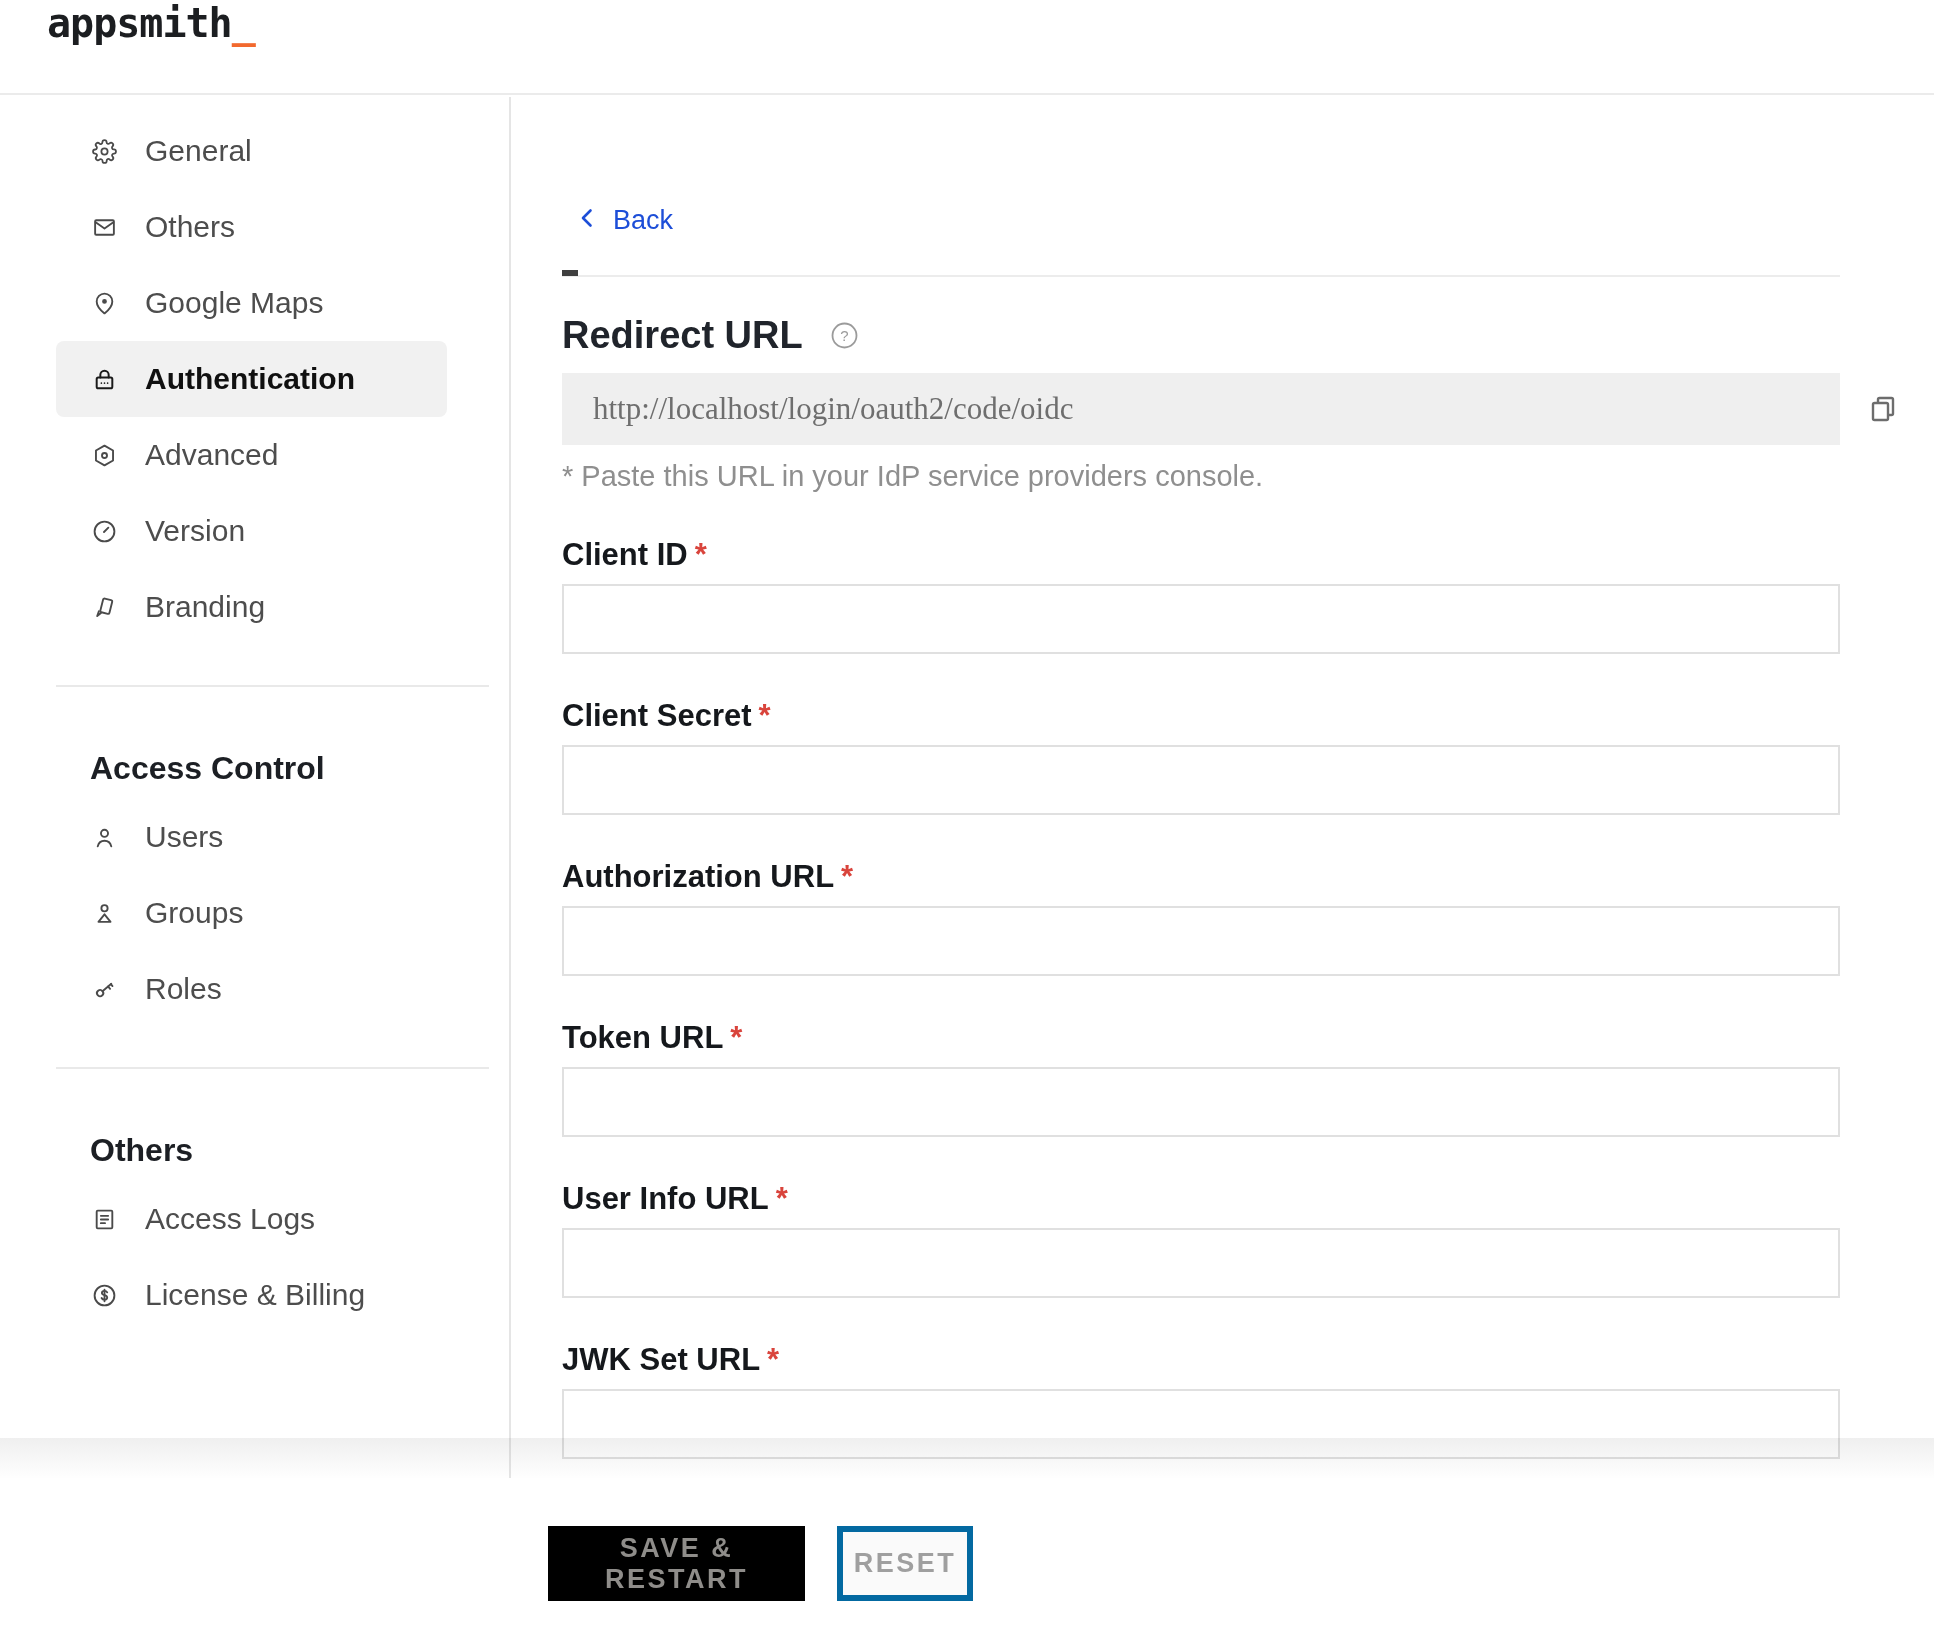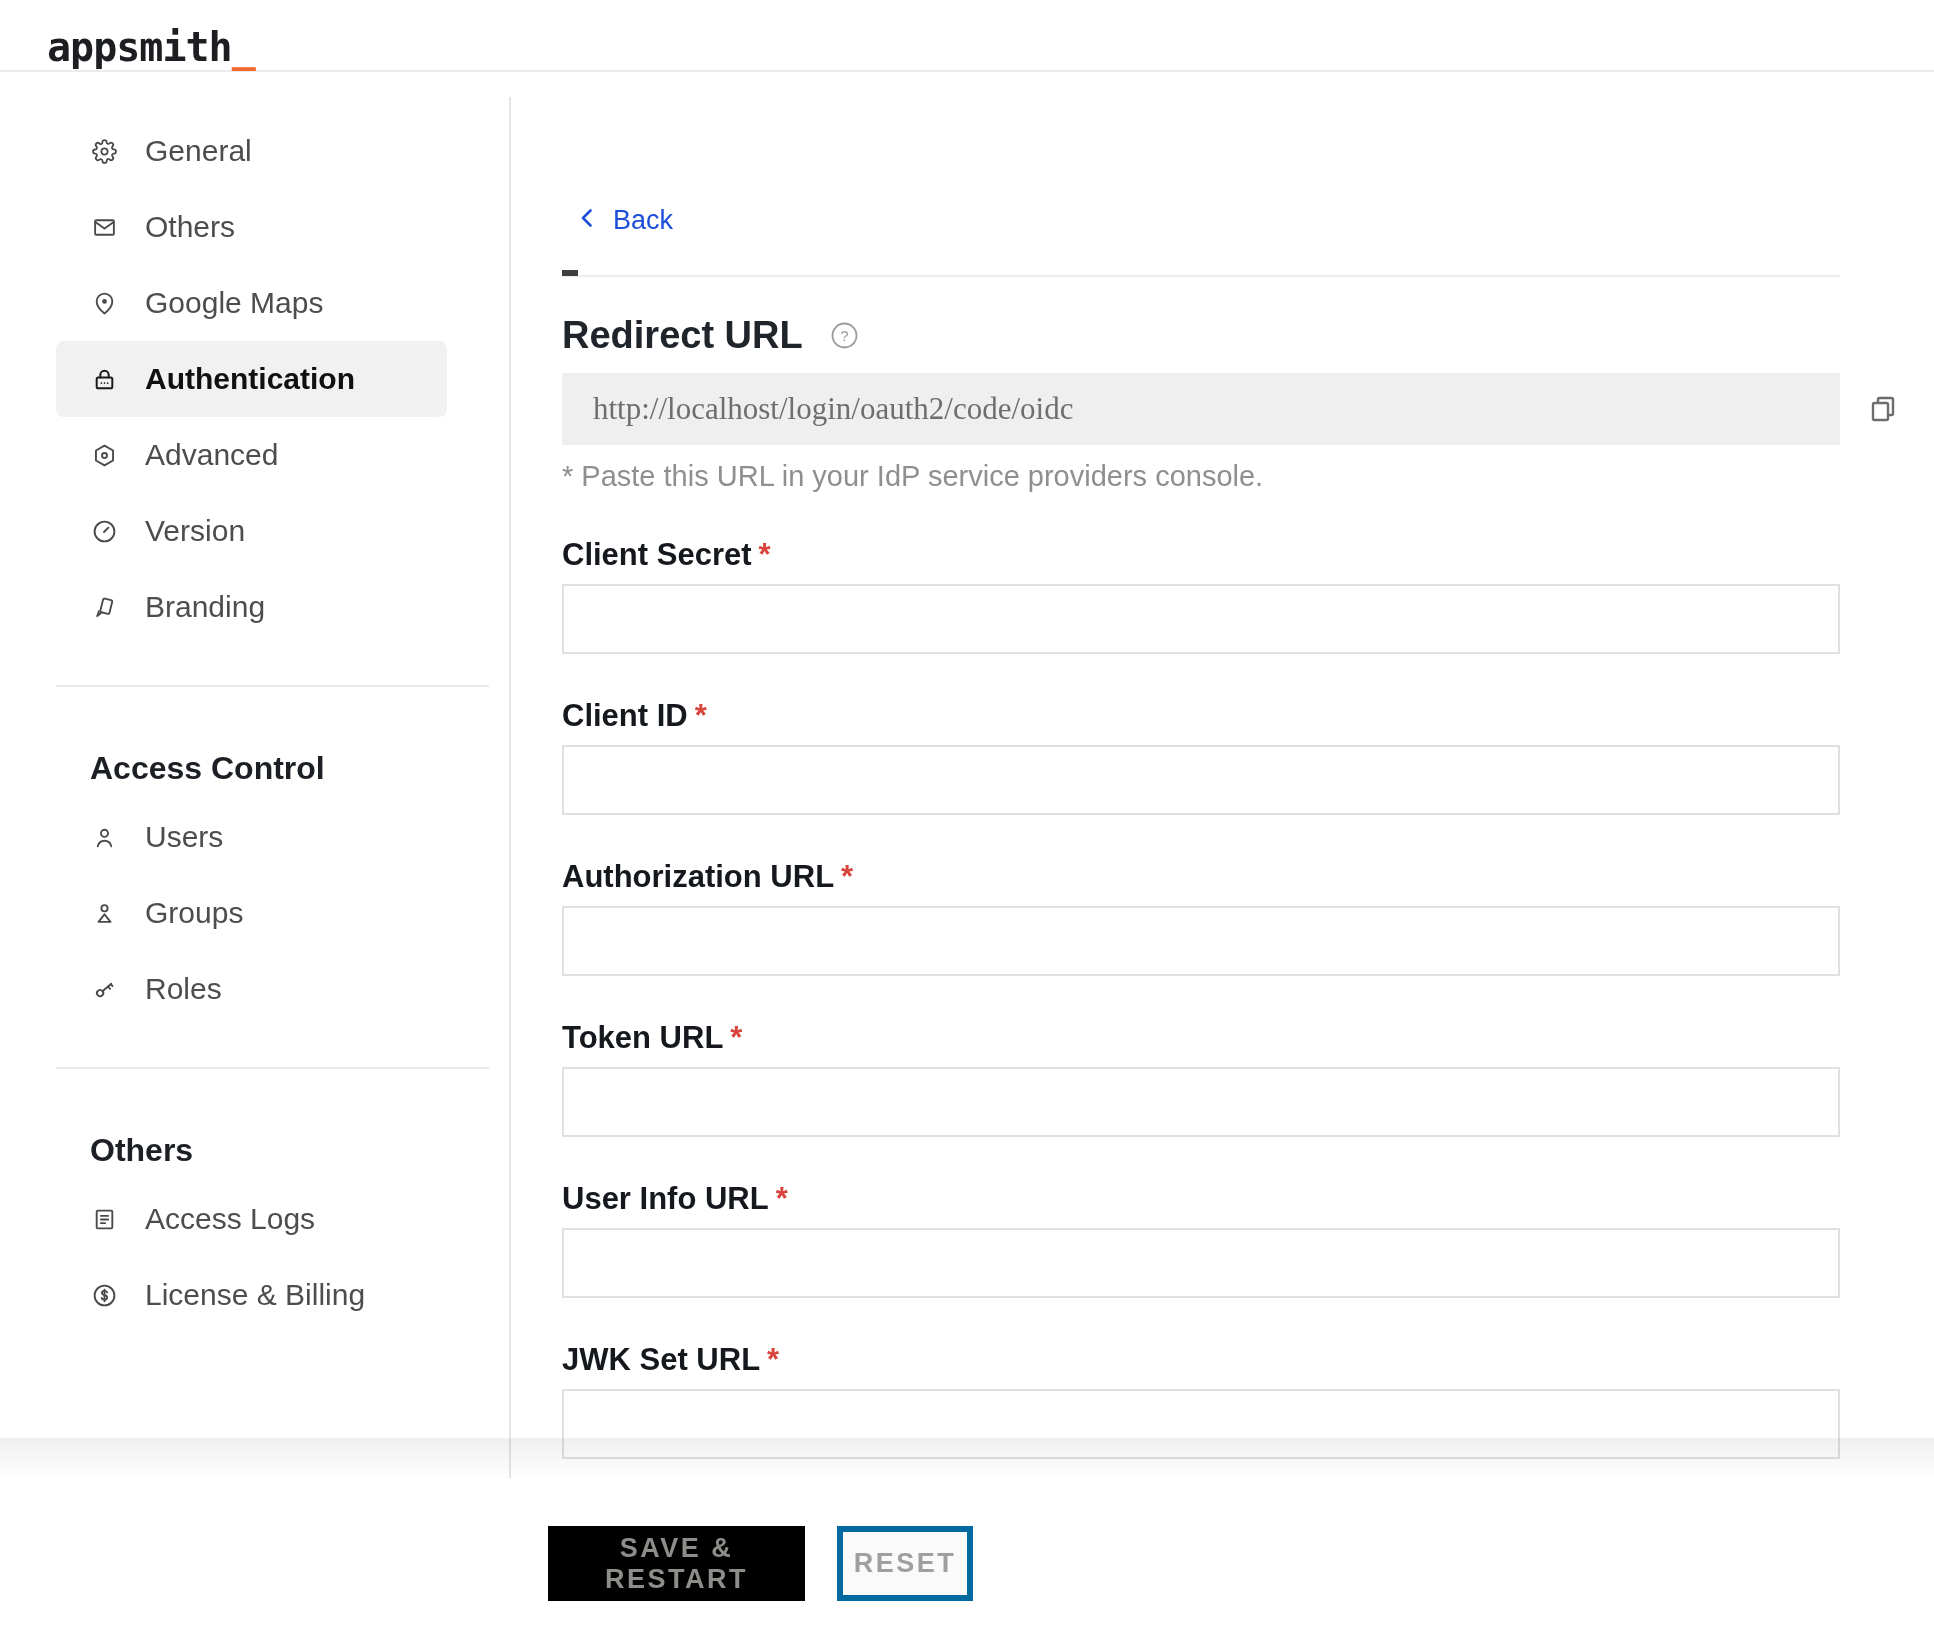--- a/index.html
+++ b/index.html
@@ -1,21 +1,21 @@
 <!DOCTYPE html>
 <html><head>
 <meta charset="utf-8">
 <style>
   * { margin:0; padding:0; box-sizing:border-box; }
   html,body { width:1934px; height:1648px; overflow:hidden; background:#fff;
               font-family:"Liberation Sans", sans-serif; }
   .app { position:relative; width:1934px; height:1648px; background:#fff; }
 
   
-  .header { height:72px; display:flex; align-items:flex-end; padding-left:47px;
+  .header { height:95px; display:flex; align-items:flex-start; padding-left:47px;
             border-bottom:2px solid #ebebeb; background:#fff; }
   .logo { font-family:"DejaVu Sans Mono", monospace; font-weight:bold;
           font-size:40px; color:#1c1e21; letter-spacing:-1px; cursor:pointer; }
   .logo .cursor { color:#f2692e; }
 
   
   .main { position:absolute; top:97px; left:0; right:0; height:1381px; display:flex; overflow:hidden; }
   .sidebar { width:511px; min-width:511px; border-right:2px solid #e5e5e5; overflow:hidden; }
   .side-title { margin:62px 0 0 90px; font-size:32px; font-weight:600; color:#1c1f24; line-height:34px; }
   .side-title.later { margin-top:64px; }
@@ -246,25 +246,25 @@
               <rect x="10" y="4" width="15" height="17" rx="1.5"></rect>
               <rect x="5" y="9" width="15" height="17" rx="1.5" fill="#ffffff"></rect>
             </svg>
           </span>
         </button>
       </div>
       <div class="hint">* Paste this URL in your IdP service providers console.</div>
 
       <div class="fields" id="fields-root">
           <div class="field">
+            <div class="field-label"><span>Client ID</span><span class="req">*</span></div>
+            <input type="text" style="">
+          </div>
+          <div class="field">
             <div class="field-label"><span>Client Secret</span><span class="req">*</span></div>
-            <input type="text" style="">
-          </div>
-          <div class="field">
-            <div class="field-label"><span>Client ID</span><span class="req">*</span></div>
             <input type="text" style="">
           </div>
           <div class="field">
             <div class="field-label"><span>Authorization URL</span><span class="req">*</span></div>
             <input type="text" style="">
           </div>
           <div class="field">
             <div class="field-label"><span>Token URL</span><span class="req">*</span></div>
             <input type="text" style="">
           </div>

